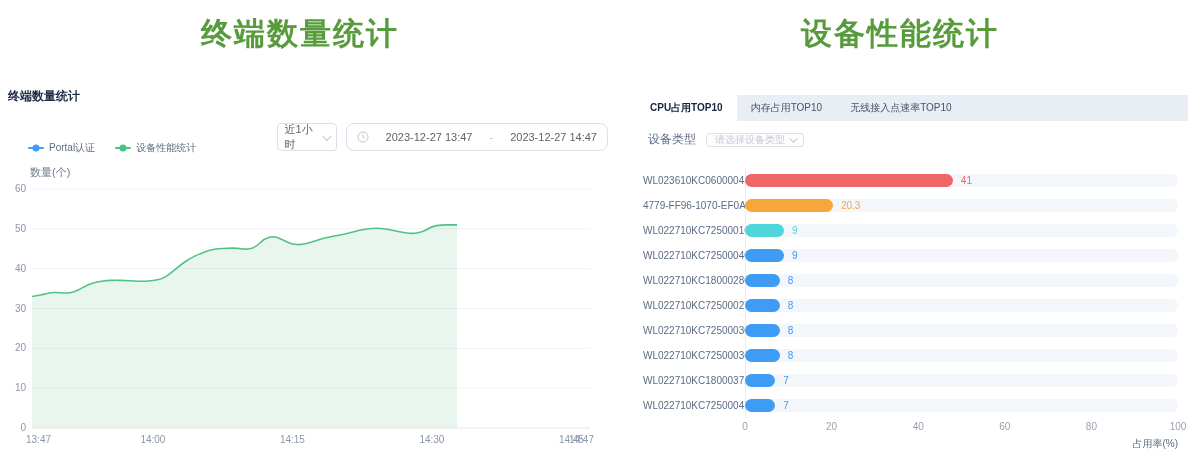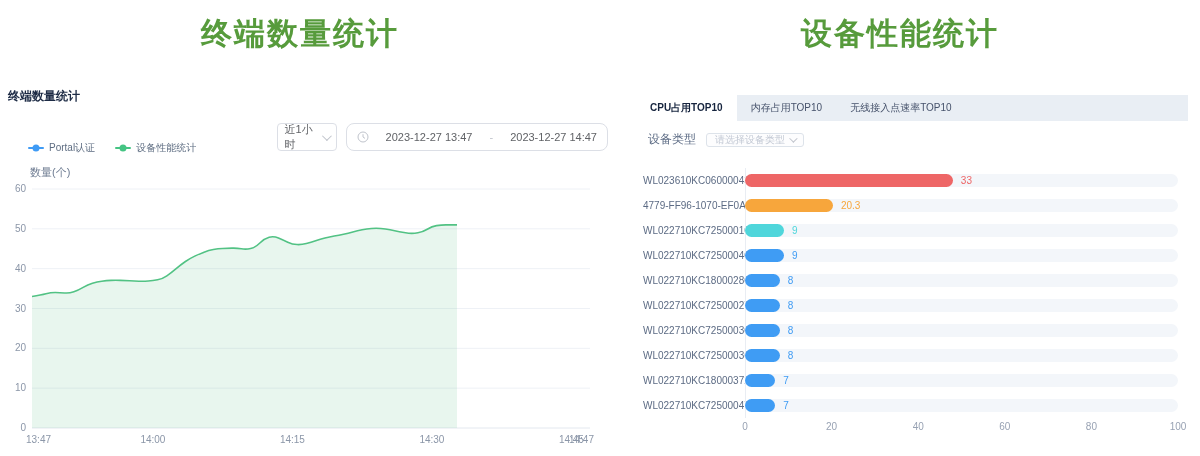--- a/index.html
+++ b/index.html
@@ -138,21 +138,21 @@
       </div>
     </div>
 
     <div class="hbar-chart">
       <div class="axis-line"></div>
       <div id="bar-rows">
           <div class="bar-row">
             <span class="bar-label">WL023610KC06000043</span>
             <span class="bar-track" style="background:#f3f6fa">
               <span class="bar-fill" style="width:48%;background:#ee6666"></span>
-              <span class="bar-value" style="left:calc(48% + 8px);color:#ee6666">33</span>
+              <span class="bar-value" style="left:calc(48% + 8px);color:#ee6666">41</span>
             </span>
           </div>
           <div class="bar-row">
             <span class="bar-label">4779-FF96-1070-EF0A</span>
             <span class="bar-track" style="background:#f3f6fa">
               <span class="bar-fill" style="width:20.3%;background:#f7a63c"></span>
               <span class="bar-value" style="left:calc(20.3% + 8px);color:#f7a63c">20.3</span>
             </span>
           </div>
           <div class="bar-row">
@@ -213,16 +213,17 @@
           </div>
         </div>
       <div class="haxis" id="haxis">
           <span style="left: 0%;">0</span>
           <span style="left: 20%;">20</span>
           <span style="left: 40%;">40</span>
           <span style="left: 60%;">60</span>
           <span style="left: 80%;">80</span>
           <span style="left: 100%;">100</span>
         </div>
+      <div class="hxlabel">占用率(%)</div>
     </div>
   </div>
 
 </div>
 
 </body></html>

